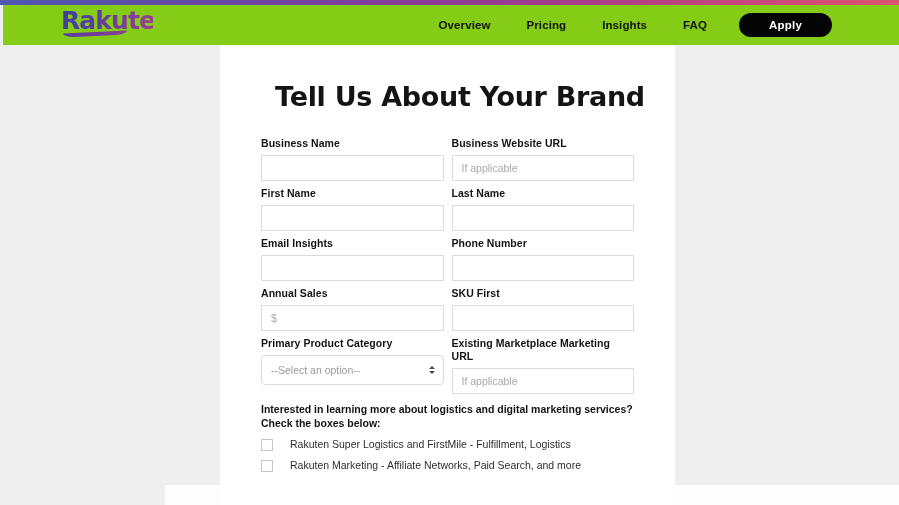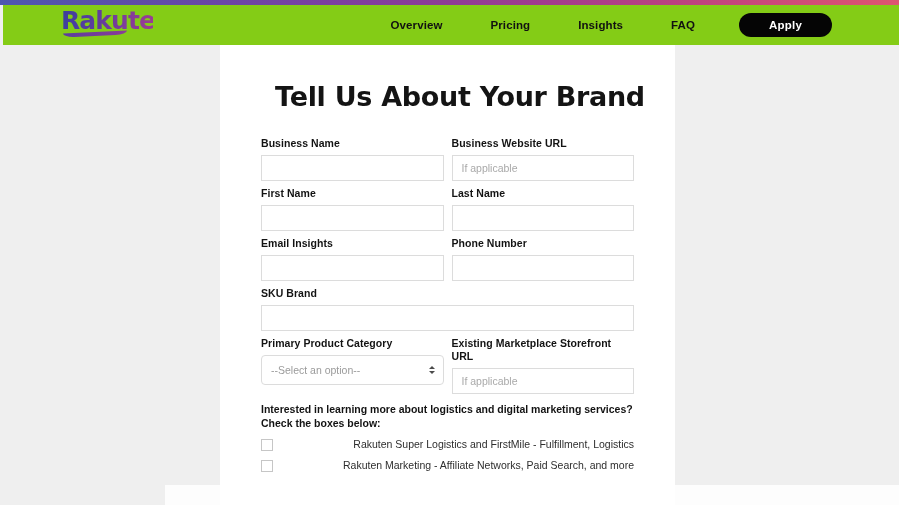--- a/index.html
+++ b/index.html
@@ -79,21 +79,21 @@
     transform: skewY(-2.5deg);
   }
 
   .nav {
     position: absolute;
     right: 70px;
     top: 0;
     height: 40px;
     display: flex;
     align-items: center;
-    gap: 12px;
+    gap: 0;
   }
   .nav-link {
     font-size: 11.5px;
     font-weight: 600;
     color: #111111;
     letter-spacing: 0.1px;
     padding: 0 18px;
     cursor: pointer;
     white-space: nowrap;
   }
@@ -233,21 +233,20 @@
     color: #131313;
     line-height: 14px;
     margin-top: 8px;
     margin-bottom: 8px;
   }
   .check-row {
     display: flex;
     align-items: center;
     gap: 17px;
     margin-bottom: 8px;
-    justify-content: space-between;
   }
   .check-box {
     width: 12px;
     height: 12px;
     min-width: 12px;
     border: 1px solid #c6c6c6;
     background: #ffffff;
     cursor: pointer;
   }
   .check-label {
@@ -314,40 +313,44 @@
         <input class="field-input" type="text" placeholder="" style="">
       </div>
       <div class="col">
         <label class="field-label">Phone Number</label>
         <input class="field-input" type="text" placeholder="" style="">
       </div>
     </div>
 
     <div class="row">
       <div class="col">
-        <label class="field-label">SKU Brand</label>
+        <label class="field-label">Annual Sales</label>
+        <input class="field-input" type="text" placeholder="$" style="">
+      </div>
+      <div class="col">
+        <label class="field-label">SKU First</label>
         <input class="field-input" type="text" placeholder="" style="">
       </div>
     </div>
 
     <div class="row">
       <div class="col">
         <label class="field-label">Primary Product Category</label>
         <div class="select-wrap">
           <select class="field-select">
             <option>--Select an option--</option>
           </select>
           <span class="select-arrows">
             <i class="up"></i>
               <i class="down"></i>
           </span>
         </div>
       </div>
       <div class="col">
-        <label class="field-label">Existing Marketplace Storefront URL</label>
+        <label class="field-label">Existing Marketplace Marketing URL</label>
         <input class="field-input" type="text" placeholder="If applicable" style="">
       </div>
     </div>
 
     <div class="checks-heading">Interested in learning more about logistics and digital marketing services? Check the boxes below:</div>
 
     <div class="check-row">
       <span class="check-box"></span>
       <span class="check-label">Rakuten Super Logistics and FirstMile - Fulfillment, Logistics</span>
     </div>

